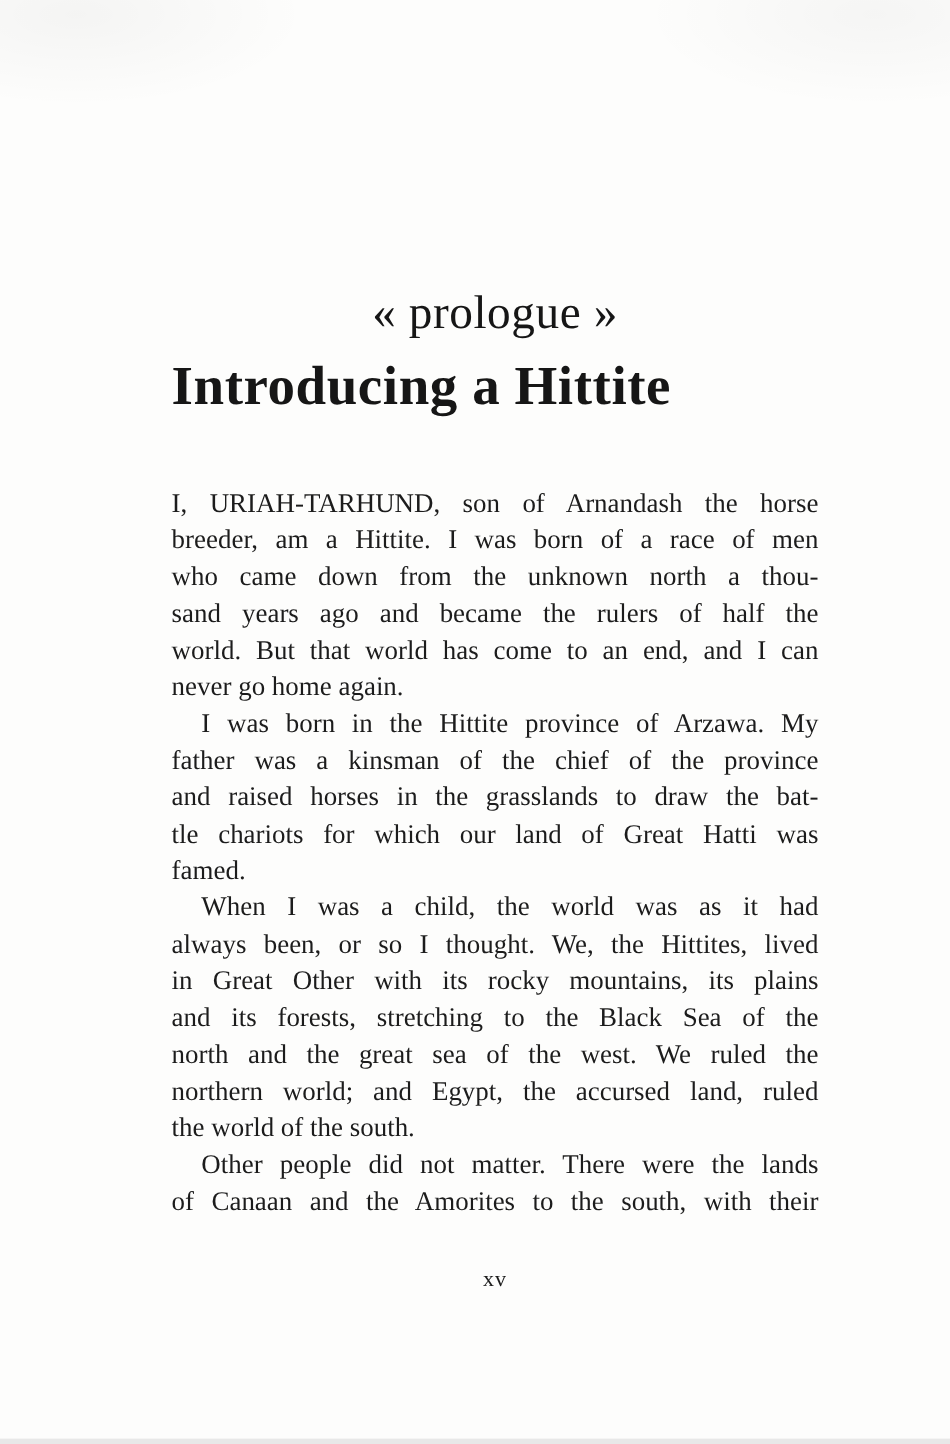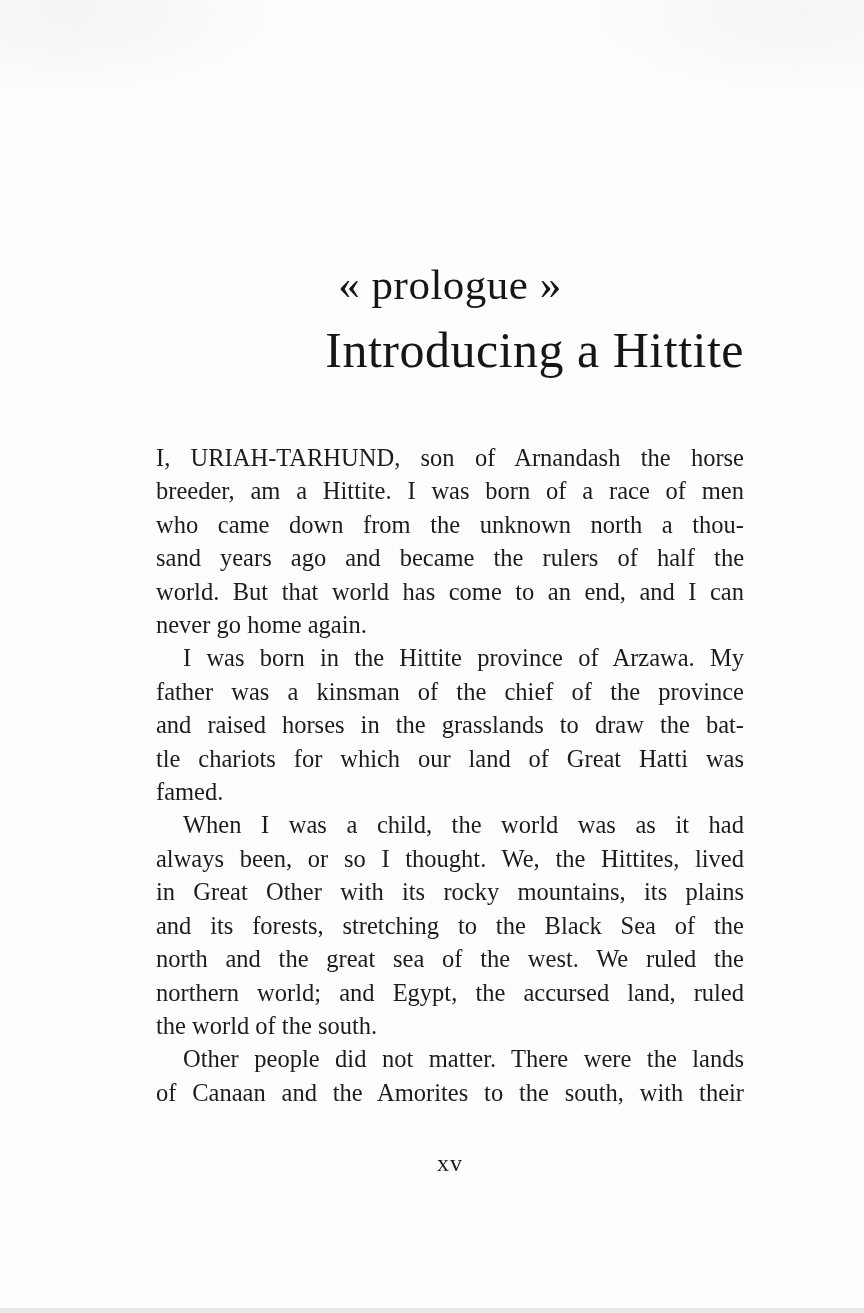--- a/index.html
+++ b/index.html
@@ -32,23 +32,23 @@
     font-weight: normal;
     line-height: 50px;
     text-align: center;
     letter-spacing: 0.5px;
     color: #161616;
   }
   .chapter-title {
     top: 321px;
     margin: 0;
     font-size: 50px;
-    font-weight: normal;
+    font-weight: bold;
     line-height: 58px;
-    text-align: right;
+    text-align: left;
     letter-spacing: 0.5px;
     color: #161616;
   }
   .body-text {
     top: 441px;
     font-size: 24.5px;
     line-height: 33.4px;
     color: #1c1c1c;
   }
   .para { margin: 0; }
@@ -58,21 +58,21 @@
     white-space: normal;
   }
   .line.last {
     text-align-last: left;
   }
   .line.indent {
     text-indent: 27px;
   }
   .folio {
     top: 1148px;
-    font-size: 24px;
+    font-size: 20px;
     line-height: 30px;
     text-align: center;
     letter-spacing: 1px;
     color: #1c1c1c;
   }
 </style>
 </head>
 <body>
 
 <div class="page">

